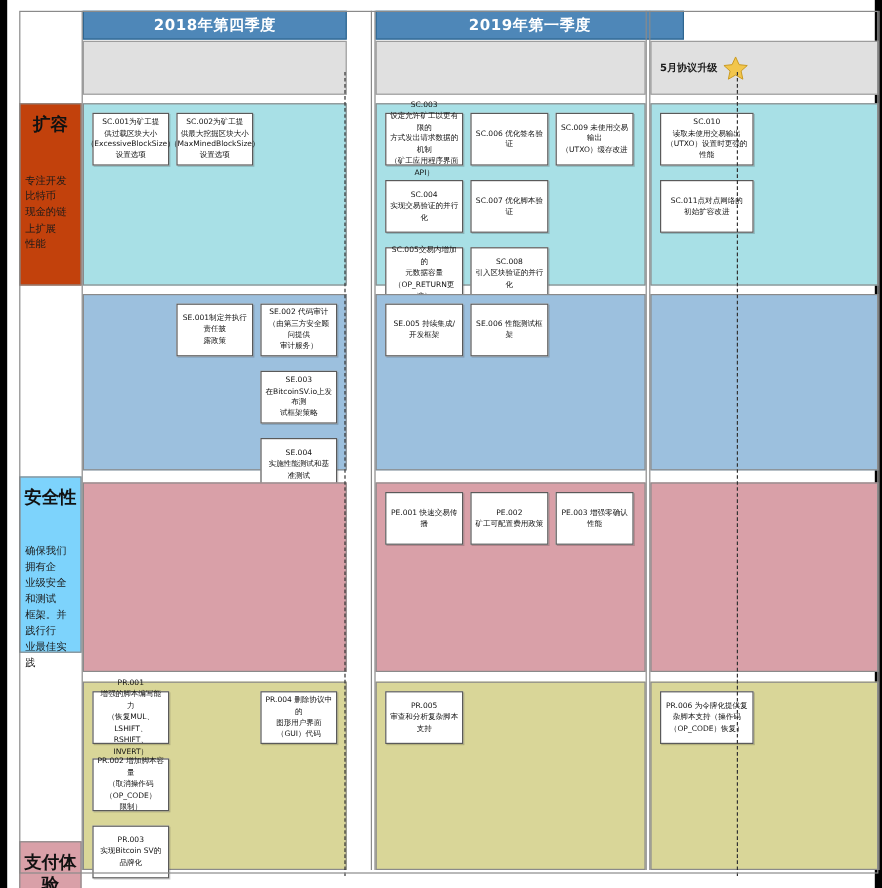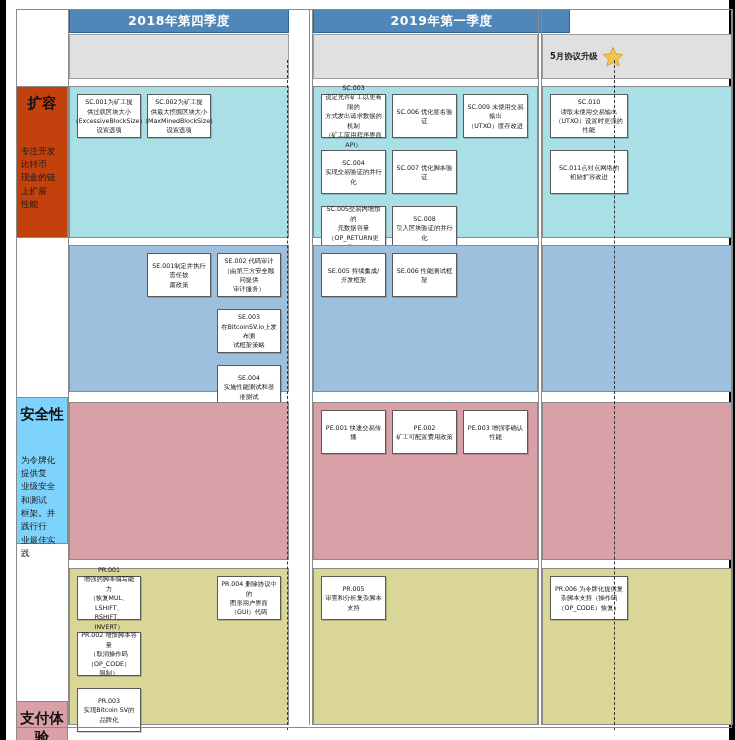--- a/index.html
+++ b/index.html
@@ -157,21 +157,21 @@
     <div class="abs card" style="left: 386px; top: 206px; width: 65px; height: 44px;">SC.008
 引入区块验证的并行化</div>
     <div class="abs card" style="left: 544px; top: 94px; width: 78px; height: 44px;">SC.010
 读取未使用交易输出
 （UTXO）设置时更强的
 性能</div>
     <div class="abs card" style="left: 544px; top: 150px; width: 78px; height: 44px;">SC.011点对点网络的
 初始扩容改进</div>
     <div class="abs lane lane-head" style="left: 10px; top: 245px; width: 52px; height: 147px; background: #7dd3fc;">
       <div class="lane-title">安全性</div>
-      <div class="lane-desc" style="top: 55.86px; white-space: pre-line;">为令牌化提供复
+      <div class="lane-desc" style="top: 55.86px; white-space: pre-line;">确保我们拥有企
 业级安全和测试
 框架。并践行行
 业最佳实践</div>
     </div>
     <div class="abs lane" style="left: 63px; top: 245px; width: 220px; height: 147px; background: rgb(156, 192, 222);"></div>
     <div class="abs lane" style="left: 307px; top: 245px; width: 225px; height: 147px; background: rgb(156, 192, 222);"></div>
     <div class="abs lane" style="left: 536px; top: 245px; width: 190px; height: 147px; background: rgb(156, 192, 222);"></div>
     <div class="abs card" style="left: 141px; top: 253px; width: 64px; height: 44px;">SE.001制定并执行责任披
 露政策</div>
     <div class="abs card" style="left: 211px; top: 253px; width: 64px; height: 44px;">SE.002 代码审计

